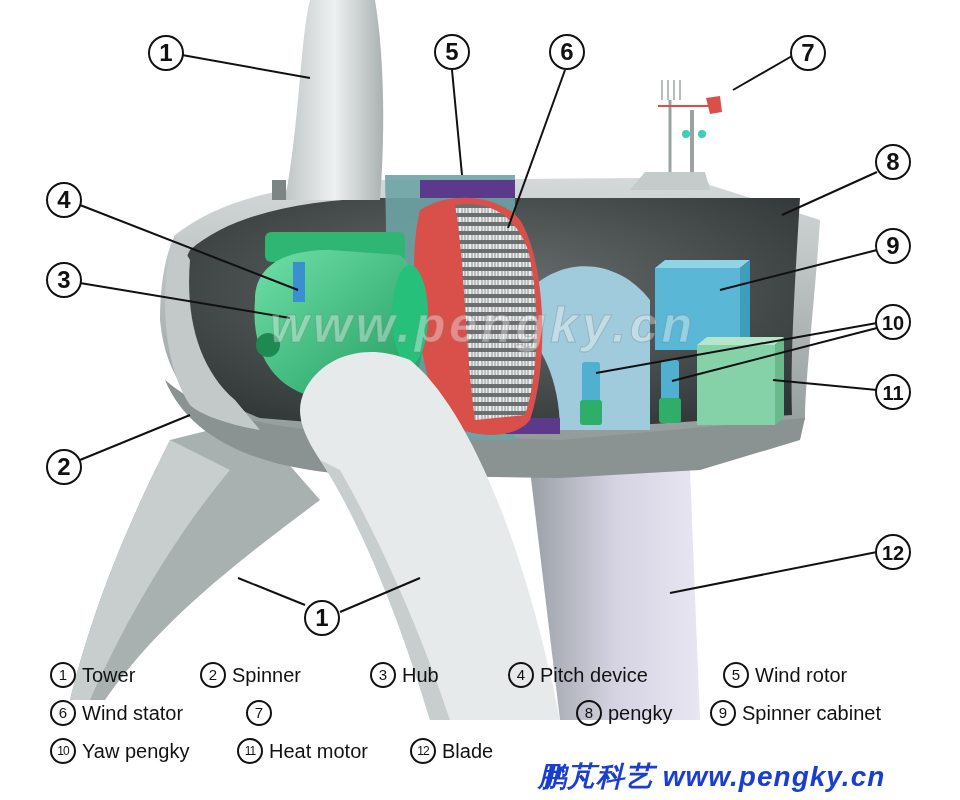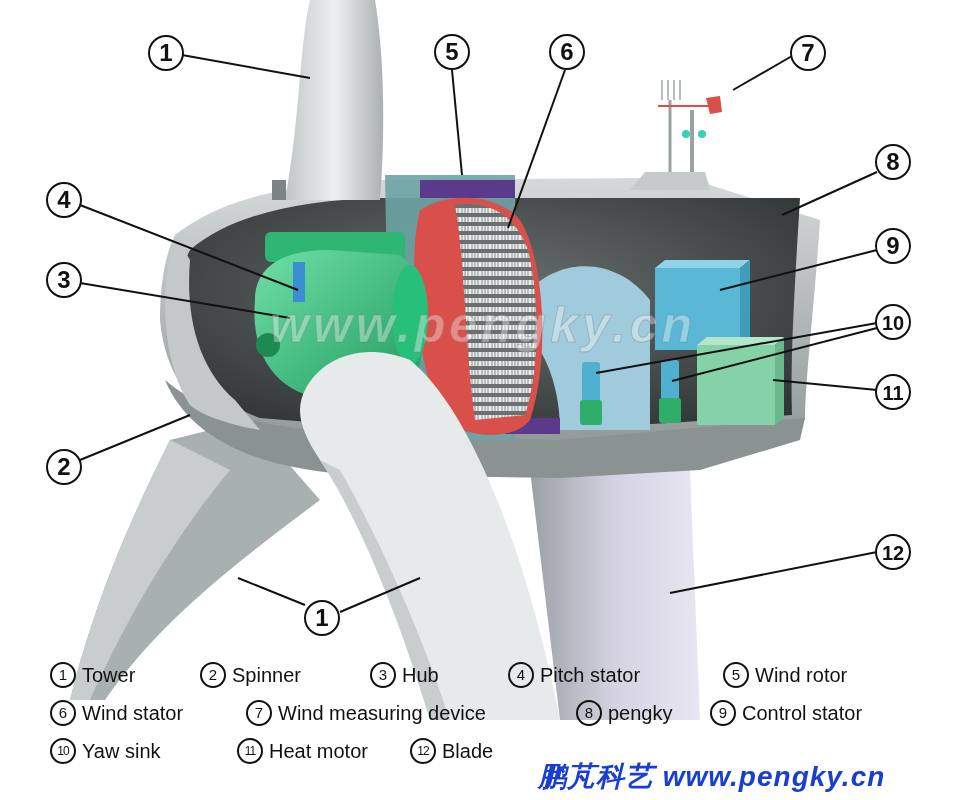--- a/index.html
+++ b/index.html
@@ -196,47 +196,46 @@
   <div class="legend-item" style="left:200px;top:662px">
         <span class="num">2</span>
         <span>Spinner</span>
       </div>
   <div class="legend-item" style="left:370px;top:662px">
         <span class="num">3</span>
         <span>Hub</span>
       </div>
   <div class="legend-item" style="left:508px;top:662px">
         <span class="num">4</span>
-        <span>Pitch stator</span>
+        <span>Pitch device</span>
       </div>
   <div class="legend-item" style="left:723px;top:662px">
         <span class="num">5</span>
         <span>Wind rotor</span>
       </div>
 
   <div class="legend-item" style="left:50px;top:700px">
         <span class="num">6</span>
         <span>Wind stator</span>
       </div>
   <div class="legend-item" style="left:246px;top:700px">
         <span class="num">7</span>
-        <span>Wind measuring device</span>
       </div>
   <div class="legend-item" style="left:576px;top:700px">
         <span class="num">8</span>
         <span>pengky</span>
       </div>
   <div class="legend-item" style="left:710px;top:700px">
         <span class="num">9</span>
-        <span>Control stator</span>
+        <span>Spinner cabinet</span>
       </div>
 
   <div class="legend-item" style="left:50px;top:738px">
         <span class="num small">10</span>
-        <span>Yaw sink</span>
+        <span>Yaw pengky</span>
       </div>
   <div class="legend-item" style="left:237px;top:738px">
         <span class="num small">11</span>
         <span>Heat motor</span>
       </div>
   <div class="legend-item" style="left:410px;top:738px">
         <span class="num small">12</span>
         <span>Blade</span>
       </div>
 </div>

